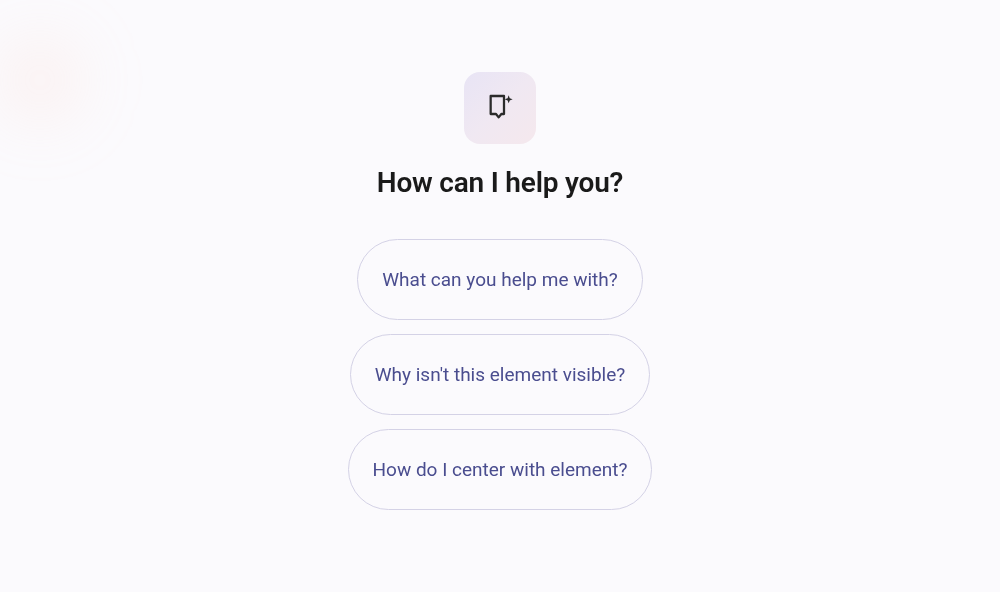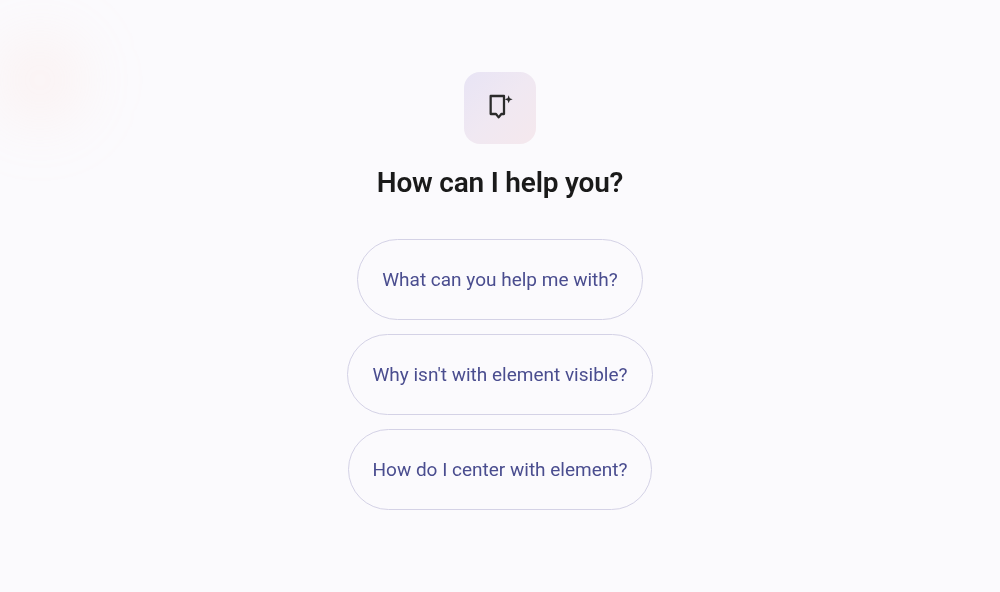--- a/index.html
+++ b/index.html
@@ -97,17 +97,17 @@
 
         <path d="M18.5 4 L19.3 6.2 L21.5 7 L19.3 7.8 L18.5 10 L17.7 7.8 L15.5 7 L17.7 6.2 Z" fill="#2b2b2b" stroke="none"></path>
       </svg>
     </span>
   </div>
 
   <h1 class="heading">How can I help you?</h1>
 
   <div class="suggestions">
     <button class="suggestion-pill">What can you help me with?</button>
-    <button class="suggestion-pill">Why isn't with element visible?</button>
+    <button class="suggestion-pill">Why isn't this element visible?</button>
     <button class="suggestion-pill">How do I center with element?</button>
   </div>
 
 </div>
 
 </body></html>

